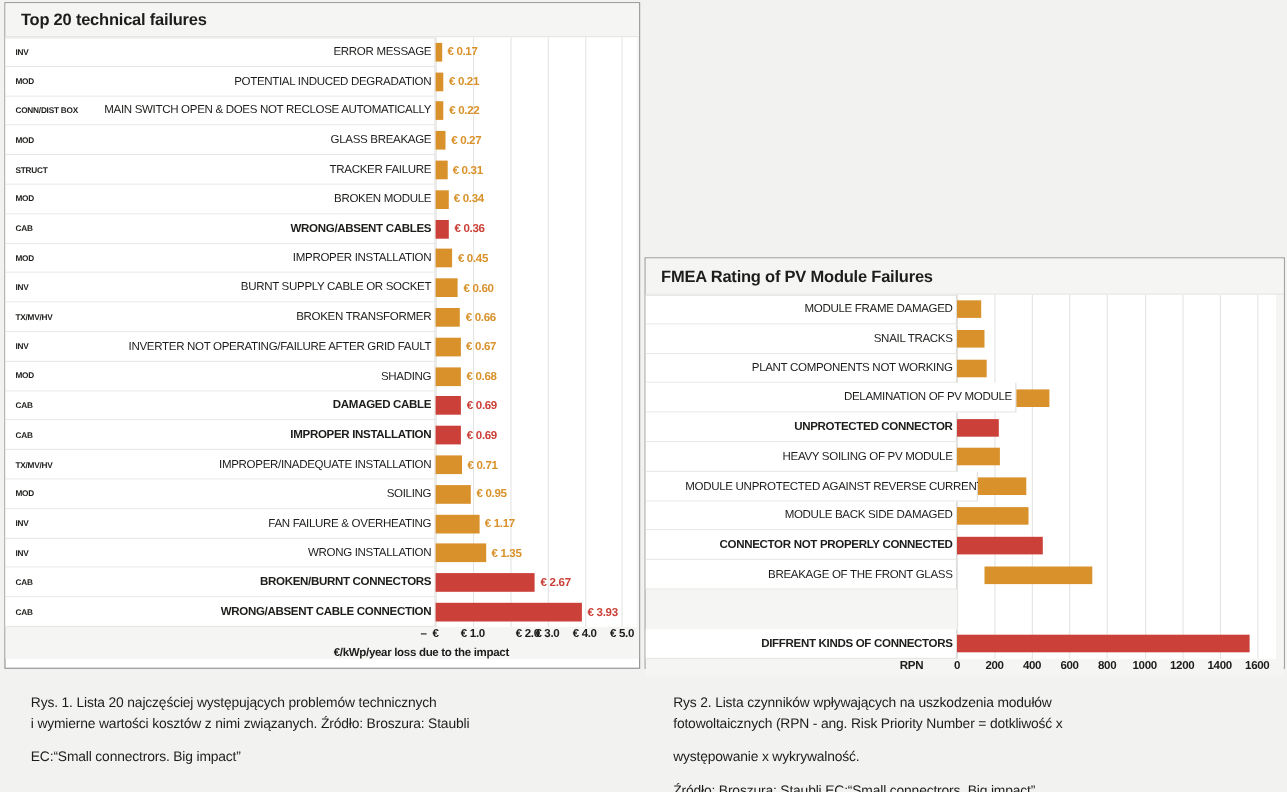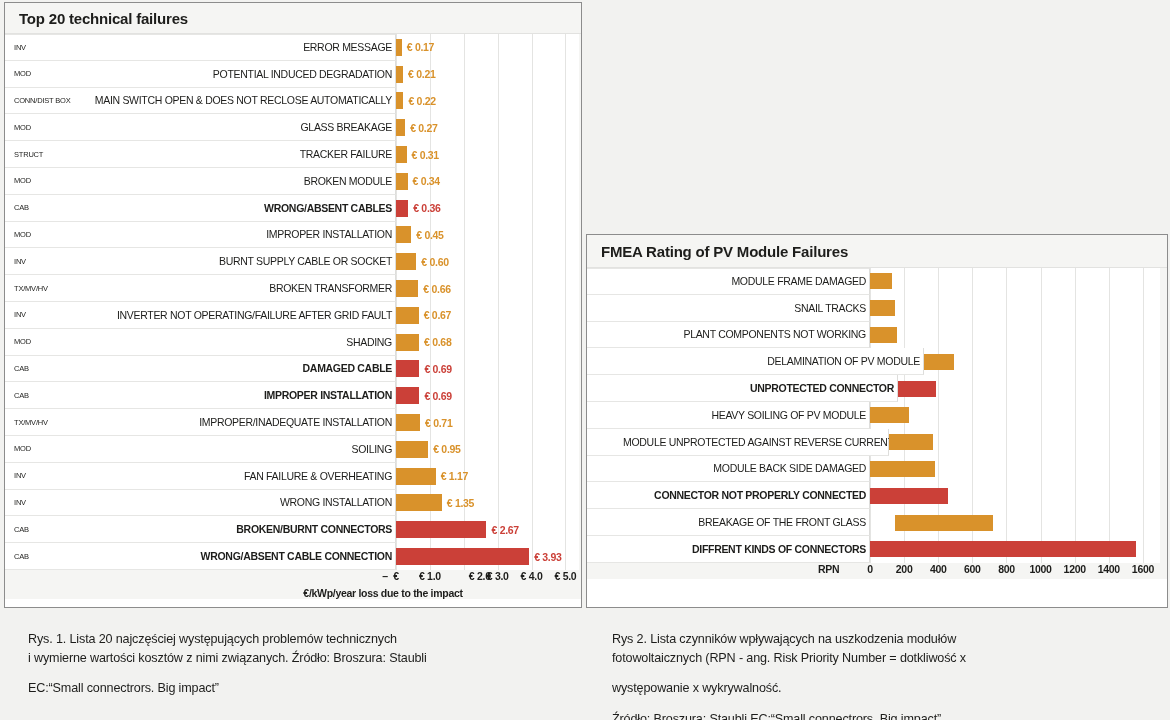--- a/index.html
+++ b/index.html
@@ -82,21 +82,21 @@
     box-sizing: border-box;
     display: flex;
     align-items: center;
     flex: 0 0 auto;
   }
   .row:first-child .row-label {
     border-top: 1px solid #e6e6e4;
   }
   .cat {
     font-size: 7.5px;
-    font-weight: normal;
+    font-weight: bold;
     letter-spacing: -0.2px;
     color: #1d1d1b;
     padding-left: 9px;
     white-space: nowrap;
   }
   .name {
     flex: 1;
     text-align: right;
     font-size: 10.5px;
     letter-spacing: -0.3px;
@@ -483,21 +483,21 @@
             </div>
             <div class="row" style="height: 26.8px;">
               <div class="row-label" style="width: 337px;">
                 <span class="name">DELAMINATION OF PV MODULE</span>
               </div>
               <div class="row-plot">
                 <div class="bar" style="width: 29.8529px; height: 16px;"></div>
               </div>
             </div>
             <div class="row" style="height: 26.8px;">
-              <div class="row-label" style="width: 311px;">
+              <div class="row-label" style="width: 283px;">
                 <span class="name bold">UNPROTECTED CONNECTOR</span>
               </div>
               <div class="row-plot">
                 <div class="bar red" style="width: 37.5294px; height: 16px;"></div>
               </div>
             </div>
             <div class="row" style="height: 26.8px;">
               <div class="row-label" style="width: 283px;">
                 <span class="name">HEAVY SOILING OF PV MODULE</span>
               </div>
@@ -530,21 +530,21 @@
               </div>
             </div>
             <div class="row" style="height: 26.8px; gap: 25px;">
               <div class="row-label" style="width: 283px;">
                 <span class="name">BREAKAGE OF THE FRONT GLASS</span>
               </div>
               <div class="row-plot">
                 <div class="bar" style="width: 98.0882px; height: 16px;"></div>
               </div>
             </div>
-            <div class="row" style="height: 26.8px;">
+            <div class="row" style="height: 26.8px; margin-top: 36px;">
               <div class="row-label" style="width: 283px;">
                 <span class="name bold">DIFFRENT KINDS OF CONNECTORS</span>
               </div>
               <div class="row-plot">
                 <div class="bar red" style="width: 266.118px; height: 16px;"></div>
               </div>
             </div>
           </div>
       </div>
       <div class="axis" id="axis-right">

